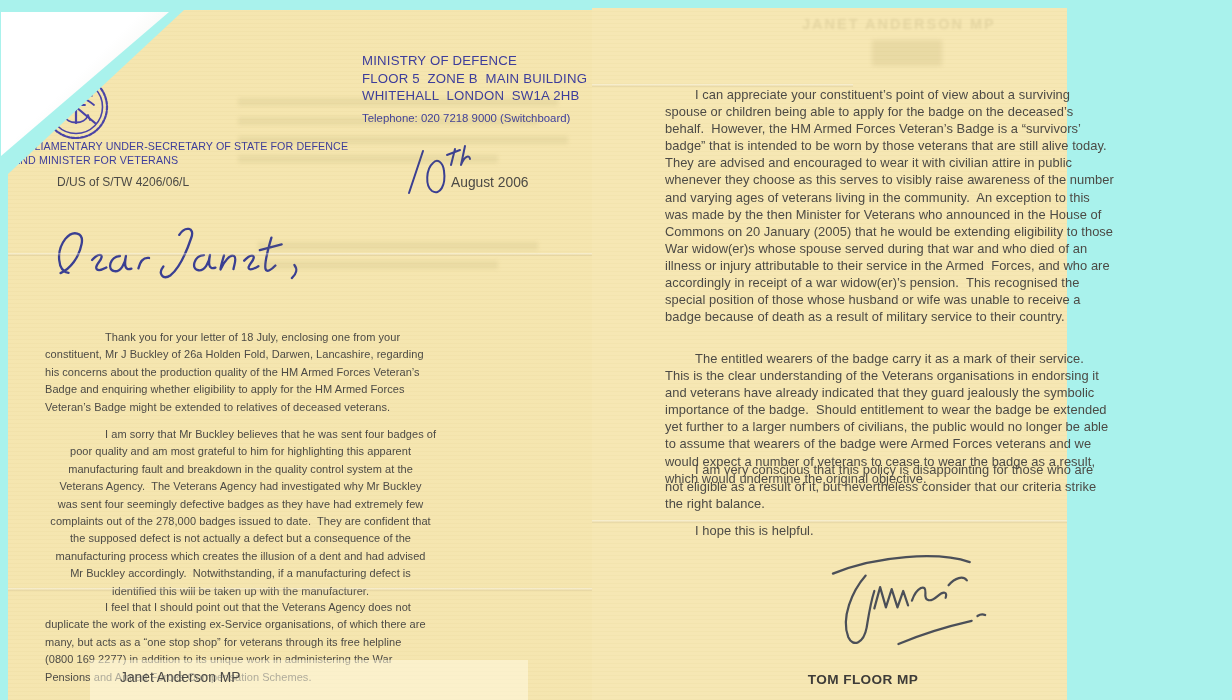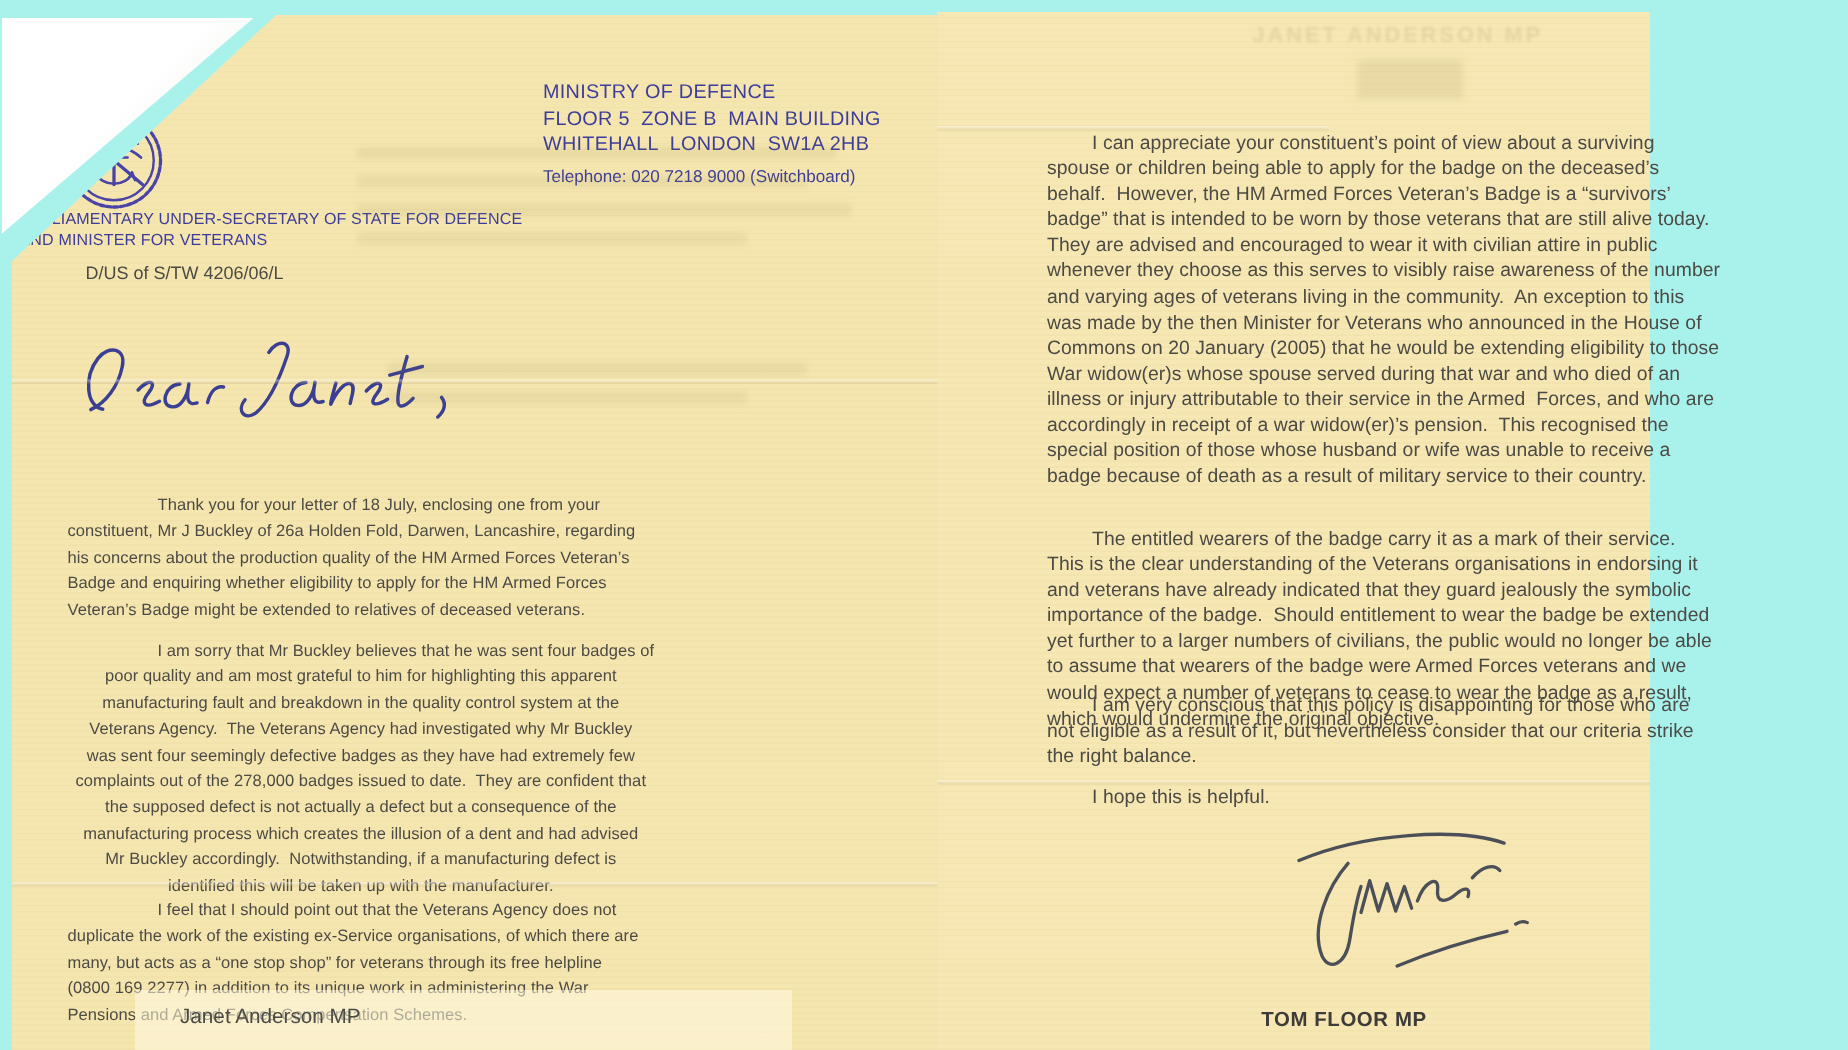--- a/index.html
+++ b/index.html
@@ -7,21 +7,21 @@
     width:1232px;height:700px;position:relative;overflow:hidden;
     background:#a9f2ec;
     font-family:"Liberation Sans", sans-serif;
   }
   .page{
     position:absolute;
     background-color:#f5e5ae;
     background-image:repeating-linear-gradient(0deg, rgba(130,100,30,0.025) 0 1px, rgba(255,255,255,0.02) 1px 4px);
   }
   #page1{left:8px;top:10px;width:695px;height:690px;}
-  #page2{left:625px;top:8px;width:475px;height:692px;background-color:#f6e7b2;}
+  #page2{left:592px;top:8px;width:475px;height:692px;background-color:#f6e7b2;}
 
   
   .corner-cut{
     position:absolute;left:8px;top:10px;width:176px;height:164px;
     background:#a9f2ec;
     clip-path:polygon(0 0,176px 0,0 164px);
   }
   .fold{
     position:absolute;left:1px;top:12px;width:168px;height:144px;
     background:linear-gradient(135deg,#ffffff 45%,#f2f2ee 70%,#d3d3cc 92%,#b2b2aa 100%);
@@ -109,20 +109,31 @@
 
   <div class="dept">MINISTRY OF DEFENCE
 FLOOR 5  ZONE B  MAIN BUILDING
 WHITEHALL  LONDON  SW1A 2HB</div>
   <div class="phone">Telephone: 020 7218 9000 (Switchboard)</div>
   <div class="minister">PARLIAMENTARY UNDER-SECRETARY OF STATE FOR DEFENCE
 AND MINISTER FOR VETERANS</div>
 
   <div class="ref">D/US of S/TW 4206/06/L</div>
 
+  <div class="date-group">
+    <svg width="72" height="58" viewBox="0 0 72 58" aria-label="10">
+      <g class="ink" stroke="#3a3f92" stroke-width="2">
+        <path d="M8,50 L22,8"></path>
+        <path d="M32,20 C25,26 24,43 31,48 C39,53 45,42 43,28 C42,19 36,15 32,20"></path>
+        <path d="M54,6 L50,22 M46,12 L59,7"></path>
+        <path d="M64,3 L60,22 C63,14 68,11 69,16"></path>
+      </g>
+    </svg>
+    <span class="date-typed">August 2006</span>
+  </div>
 
   <div class="salutation" aria-label="Dear Janet,">
     <svg width="250" height="64" viewBox="0 0 250 62">
       <g class="ink" stroke="#3a3f92" stroke-width="2.3">
         <path d="M16,46 C5,44 4,24 14,12 C22,3 33,6 30,18 C27,31 18,42 8,46"></path>
         <path d="M40,34 C48,26 53,29 47,36 C41,43 44,47 54,42"></path>
         <path d="M68,31 C58,31 54,45 62,46 C68,47 73,39 74,31 C72,40 72,46 79,44"></path>
         <path d="M86,44 C88,37 92,33 97,34"></path>
         <path d="M128,12 C134,3 144,5 140,15 C134,31 127,45 118,52 C110,57 105,50 111,43"></path>
         <path d="M152,33 C142,33 138,47 146,48 C152,49 157,41 158,33 C156,42 156,48 163,46"></path>

